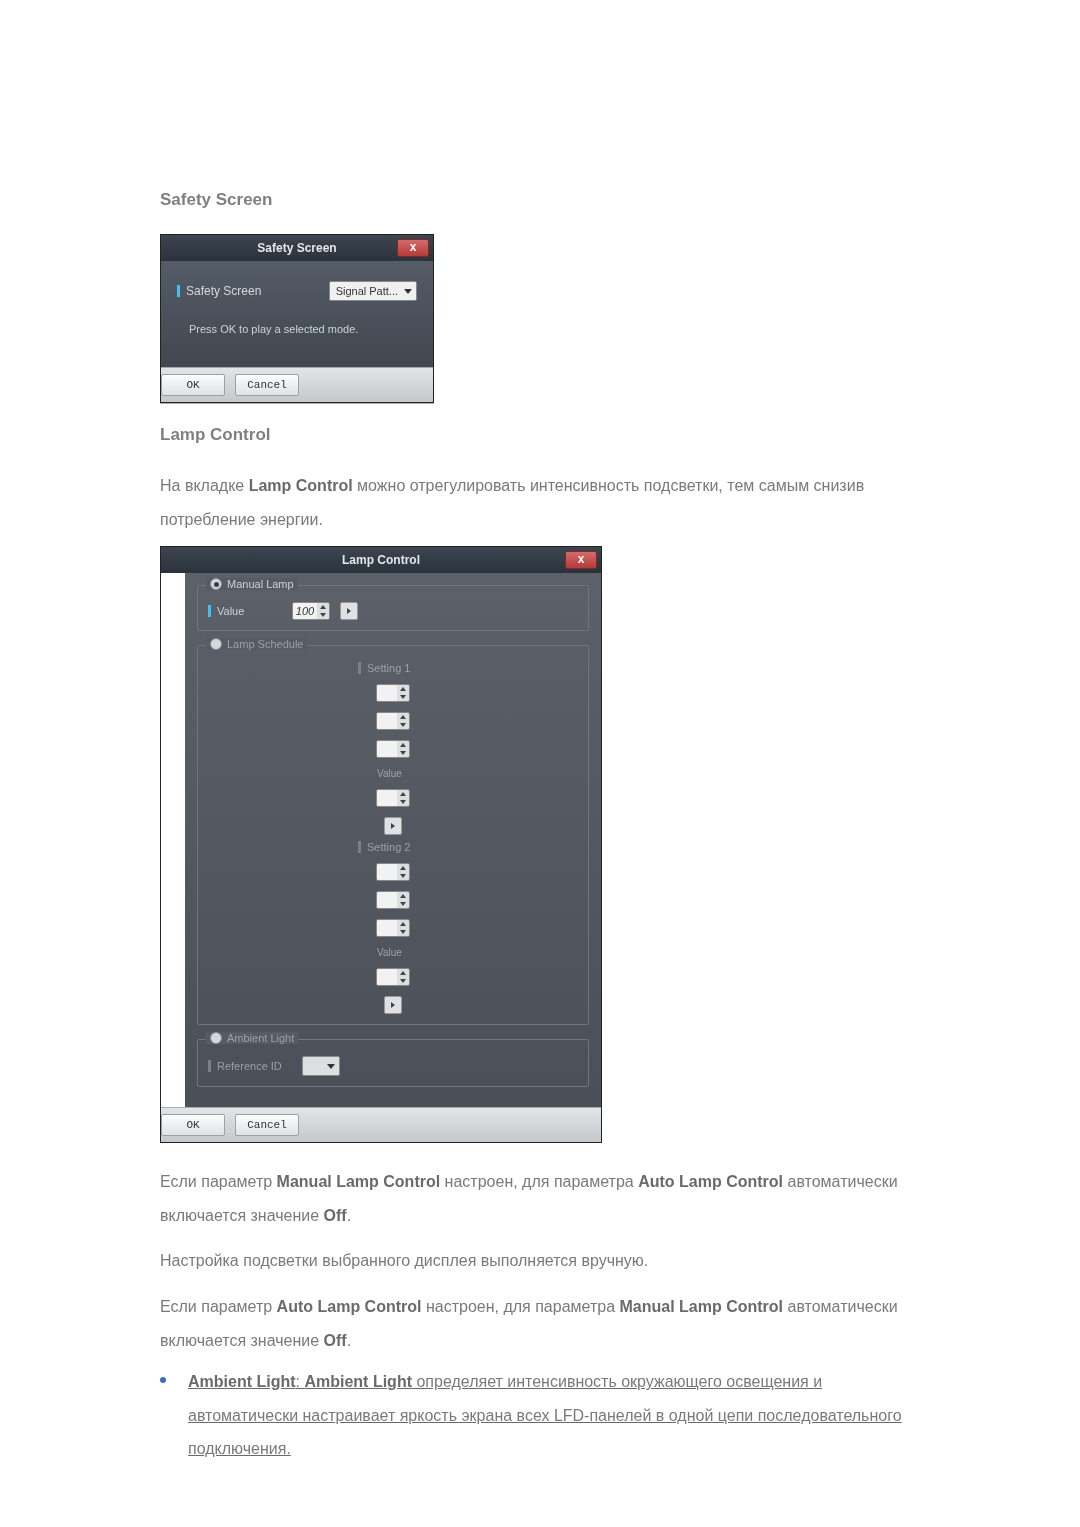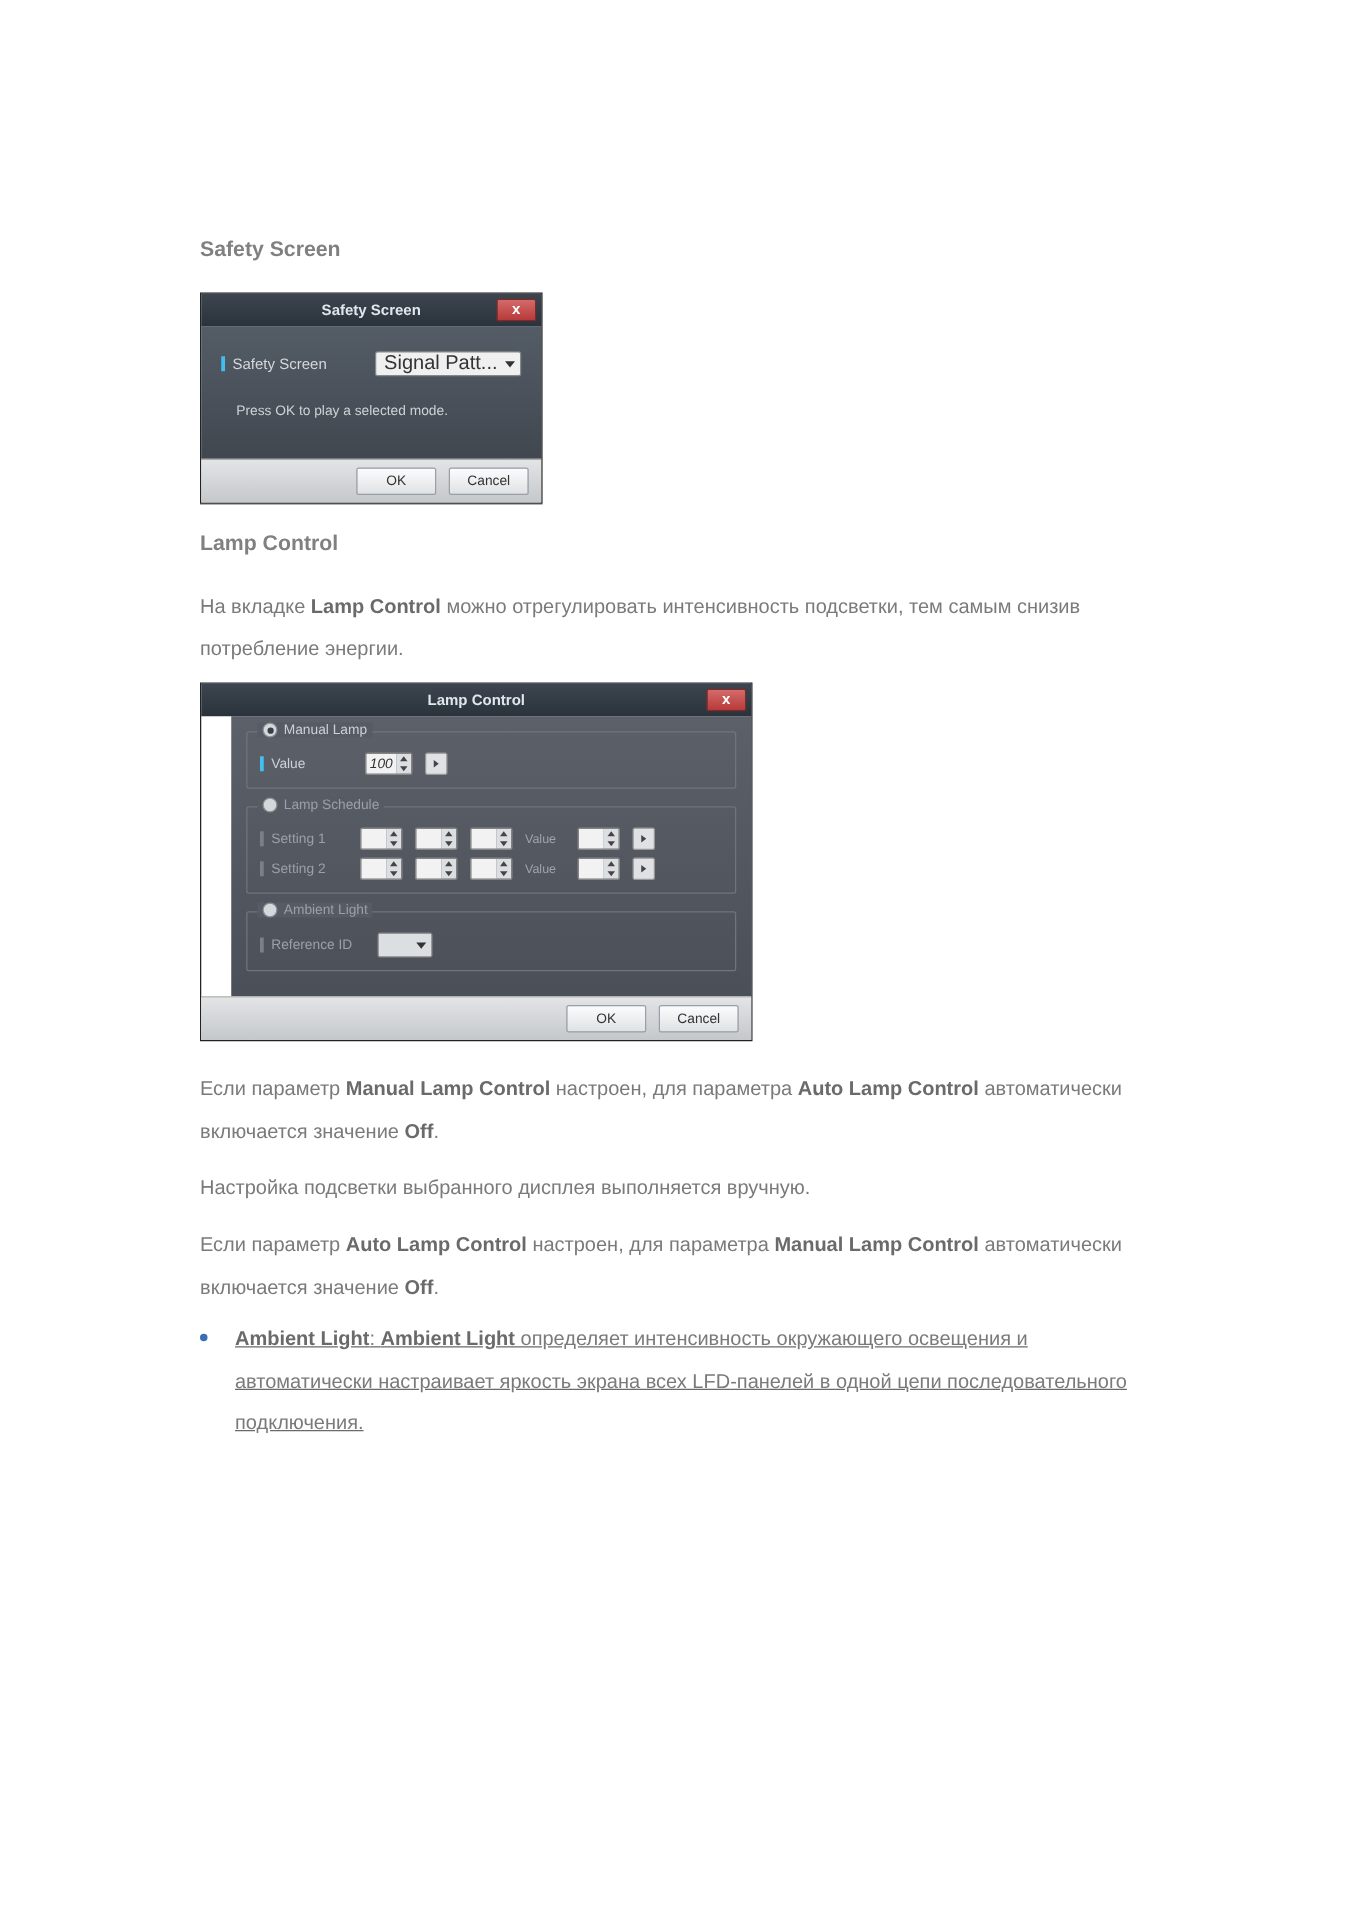--- a/index.html
+++ b/index.html
@@ -104,45 +104,45 @@
   }
   .safety-select {
     display: flex;
     align-items: center;
     background: #f0f0f0;
     color: #333;
     height: 18px;
     padding: 0 4px 0 6px;
     border: 1px solid #888;
     border-radius: 2px;
-    font-size: 16px;
+    font-size: 11px;
     gap: 6px;
   }
   .caret-down {
     width: 0;
     height: 0;
     border-left: 4px solid transparent;
     border-right: 4px solid transparent;
     border-top: 5px solid #333;
   }
   .safety-hint {
     font-size: 11px;
     color: #cfd2d6;
     padding-left: 12px;
     padding-bottom: 8px;
   }
   .dlg-footer {
     height: 34px;
     background: linear-gradient(#e2e4e6, #c5c8cb);
     display: flex;
-    justify-content: flex-end;
     align-items: center;
     gap: 10px;
     padding-right: 10px;
     border-top: 1px solid #aaa;
+    font-family: Liberation Mono, monospace;
   }
   .dlg-btn {
     width: 62px;
     height: 20px;
     background: linear-gradient(#fbfcfd, #dfe2e4);
     border: 1px solid #9aa0a6;
     border-radius: 2px;
     font-size: 11px;
     color: #333;
     display: flex;
@@ -270,20 +270,21 @@
   }
   .dim {
     color: #9aa0a8;
   }
   .dim .mark { background: #7a8088; }
   .sched-row {
     display: flex;
     align-items: center;
     gap: 10px;
     margin-top: 6px;
+    flex-direction: column;
   }
   .sched-spin {
     width: 32px;
   }
   .sched-label {
     display: flex;
     align-items: center;
     gap: 6px;
     width: 70px;
   }

